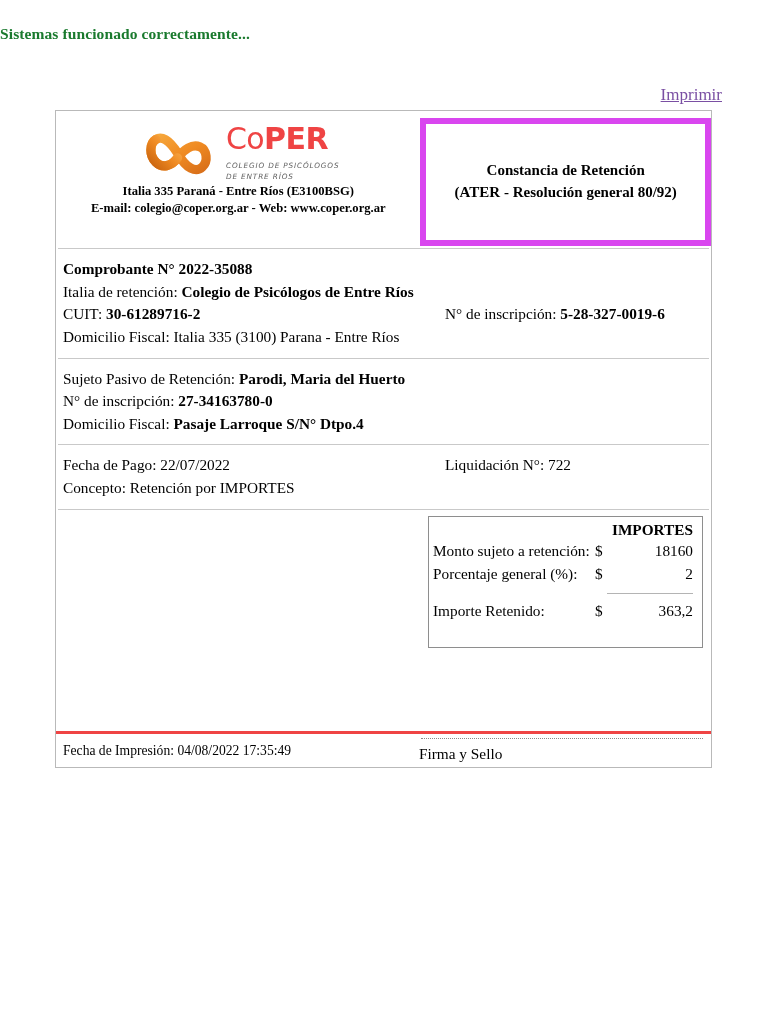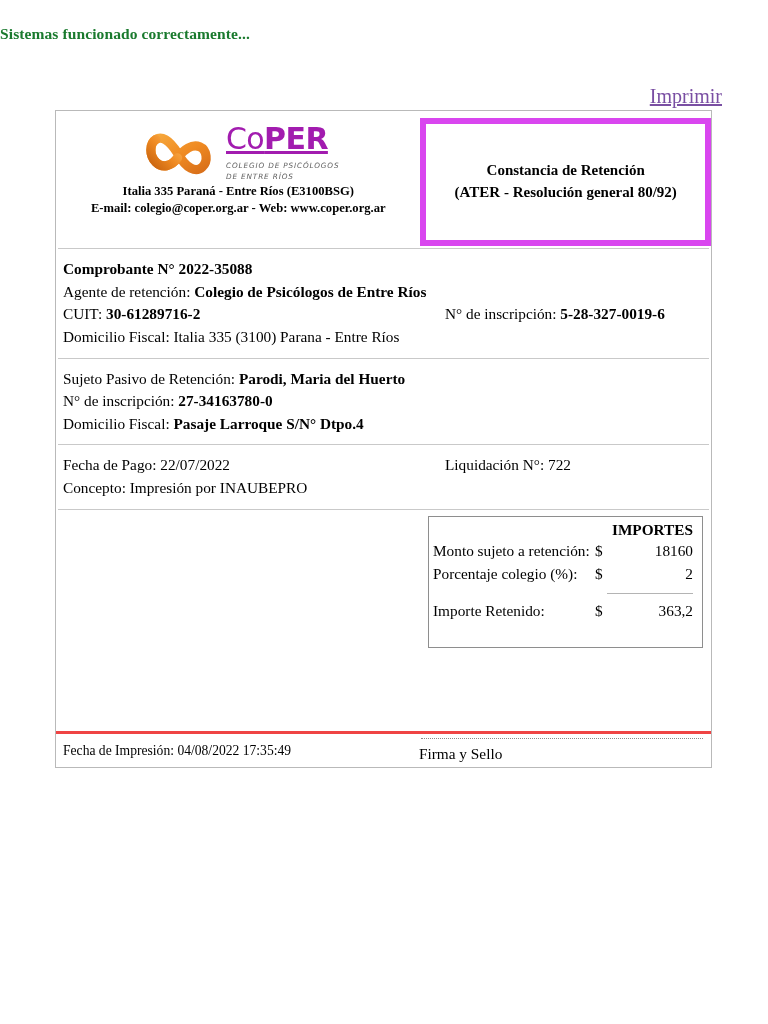--- a/index.html
+++ b/index.html
@@ -31,21 +31,21 @@
   }
 
   .print-bar {
     position: absolute;
     top: 85px;
     left: 0;
     width: 722px;
     text-align: right;
   }
   .print-link {
-    font-size: 20px;
+    font-size: 17px;
     color: #7a4fa3;
     text-decoration: underline;
     cursor: pointer;
     margin-left: 24px;
   }
 
   
   .sheet {
     position: absolute;
     left: 55px;
@@ -87,23 +87,22 @@
   .logo-text {
     display: flex;
     flex-direction: column;
     justify-content: center;
     line-height: 1;
   }
   .logo-word {
     font-family: "DejaVu Sans", "Liberation Sans", sans-serif;
     font-size: 30px;
     letter-spacing: -0.6px;
-    color: #a21caf;
+    color: #ef4444;
     line-height: 1;
-    text-decoration: underline;
   }
   .logo-word .lw-light { font-weight: 400; }
   .logo-word .lw-bold  { font-weight: 700; }
   .logo-sub {
     font-family: "DejaVu Sans", "Liberation Sans", sans-serif;
     font-size: 7.3px;
     letter-spacing: 0.85px;
     color: #5f5f5f;
     margin-top: 7px;
     line-height: 1.42;
@@ -286,21 +285,21 @@
   </div>
 
   <div class="rule"></div>
 
   <div class="block">
     <div class="row">
       <b><span>Comprobante N°</span>
       <span>2022-35088</span></b>
     </div>
     <div class="row">
-      <span>Agente de retención:</span>
+      <span>Italia de retención:</span>
       <b><span>Colegio de Psicólogos de Entre Ríos</span></b>
     </div>
     <div class="row two-col">
       <div class="c1">
         <span>CUIT:</span>
         <b><span>30-61289716-2</span></b>
       </div>
       <div class="c2">
         <span>N° de inscripción:</span>
         <b><span>5-28-327-0019-6</span></b>
@@ -337,38 +336,38 @@
         <span>Fecha de Pago:</span>
         <span>22/07/2022</span>
       </div>
       <div class="c2">
         <span>Liquidación N°:</span>
         <span>722</span>
       </div>
     </div>
     <div class="row">
       <span>Concepto:</span>
-      <span>Impresión por INAUBEPRO</span>
+      <span>Retención por IMPORTES</span>
     </div>
   </div>
 
   <div class="rule"></div>
 
   <div class="amounts-wrap">
     <div class="amounts-box">
       <div class="amt-head">IMPORTES</div>
 
       <div class="amt-row">
         <div class="amt-label">Monto sujeto a retención:</div>
         <div class="amt-cur">$</div>
         <div class="amt-val">18160</div>
       </div>
 
       <div class="amt-row">
-        <div class="amt-label">Porcentaje colegio (%):</div>
+        <div class="amt-label">Porcentaje general (%):</div>
         <div class="amt-cur">$</div>
         <div class="amt-val">2</div>
       </div>
 
       <div class="amt-divider"></div>
 
       <div class="amt-row">
         <div class="amt-label">Importe Retenido:</div>
         <div class="amt-cur">$</div>
         <div class="amt-val">363,2</div>

